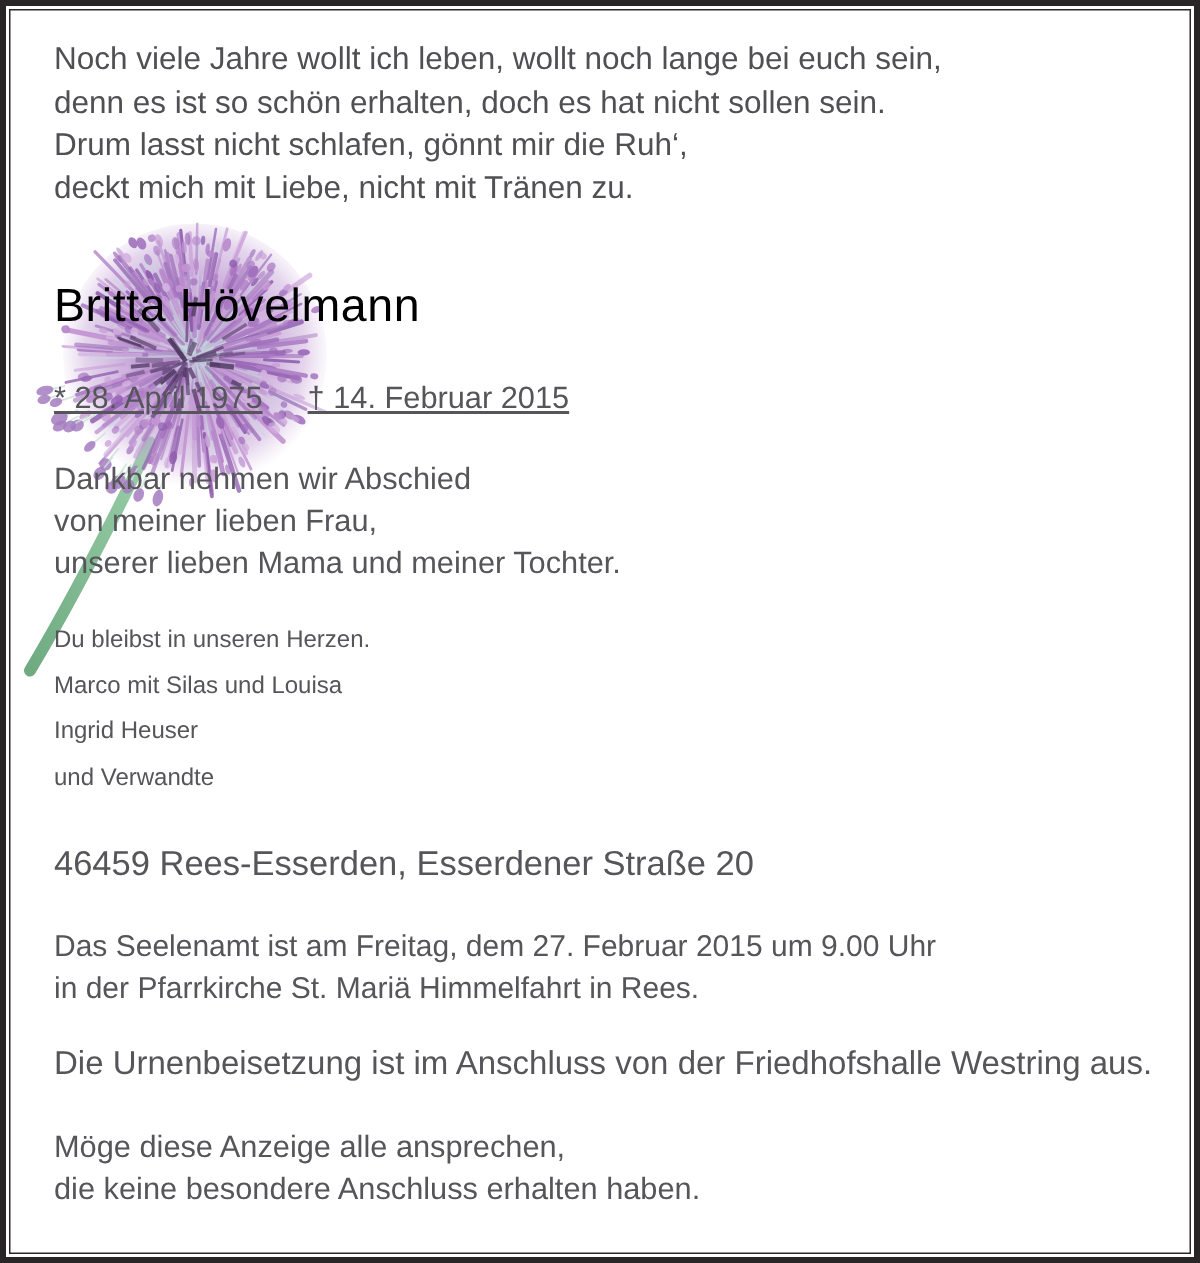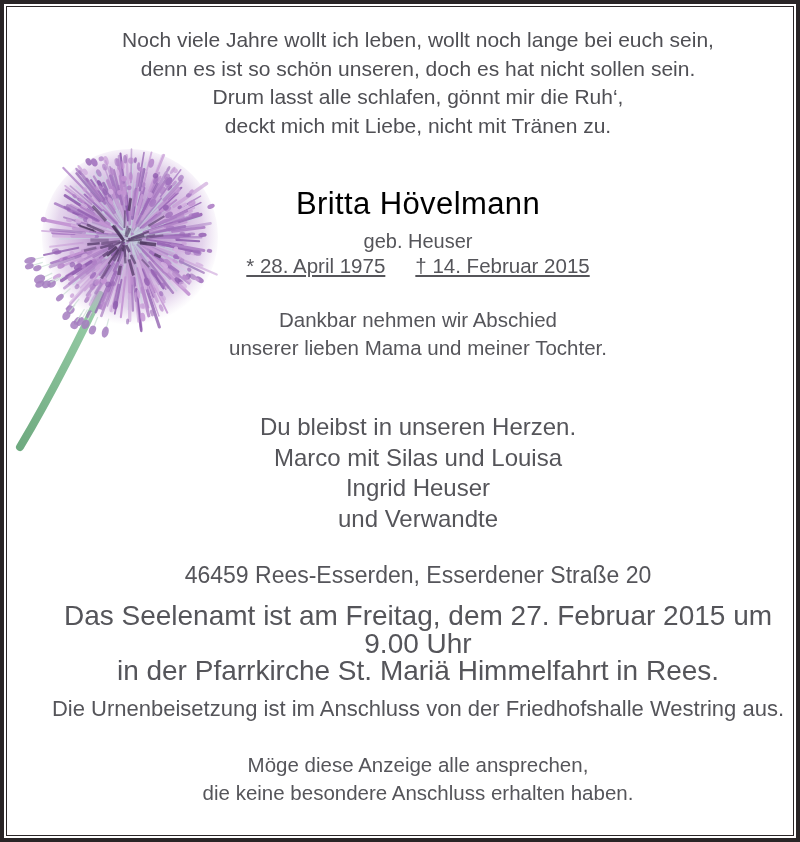--- a/index.html
+++ b/index.html
@@ -32,21 +32,20 @@
     width: 215px;
     height: 320px;
     z-index: 1;
   }
   .content {
     position: absolute;
     left: 36px;
     right: 0;
     top: 0;
     bottom: 0;
-    text-align: center;
     color: #55555a;
     z-index: 2;
   }
   .block { position: absolute; left: 0; right: 0; }
   .poem {
     top: 26px;
     font-size: 21px;
     line-height: 28.5px;
     color: #4f4f54;
   }
@@ -68,30 +67,30 @@
     text-decoration: underline;
   }
   .dates .sep { display: inline-block; width: 30px; }
   .farewell {
     top: 306px;
     font-size: 20.5px;
     line-height: 28px;
   }
   .mourners {
     top: 412px;
-    font-size: 24px;
+    font-size: 16px;
     line-height: 30.5px;
   }
   .address {
     top: 562px;
     font-size: 23px;
   }
   .service {
-    top: 602px;
-    font-size: 28px;
+    top: 618px;
+    font-size: 20px;
     line-height: 27.5px;
   }
   .burial {
     top: 696px;
     font-size: 22px;
   }
   .closing {
     top: 751px;
     font-size: 20.5px;
     line-height: 27.5px;
@@ -672,33 +671,33 @@
       <line x1="60.20277826262897" y1="164.7457715205132" x2="51.3983321729446" y2="175.63070280434965" stroke="#cfe0d8" stroke-width="1.2" opacity="0.8"></line>
       <ellipse cx="51.3983321729446" cy="175.63070280434965" rx="3.602333641518994" ry="4.846900701917196" transform="rotate(38.977702902808176 51.3983321729446 175.63070280434965)" fill="#a47cc0" opacity="0.85"></ellipse>
       <line x1="55.45769390430242" y1="148.44863504808364" x2="44.86443695355834" y2="157.6019353914304" stroke="#cfe0d8" stroke-width="1.2" opacity="0.8"></line>
       <ellipse cx="44.86443695355834" cy="157.6019353914304" rx="2.724010324535896" ry="4.498804688685948" transform="rotate(49.180986675259646 44.86443695355834 157.6019353914304)" fill="#a47cc0" opacity="0.85"></ellipse>
     </g>
 </svg>
 
 <div class="content">
   <div class="block poem">
     <div>Noch viele Jahre wollt ich leben, wollt noch lange bei euch sein,</div>
-    <div>denn es ist so schön unseren, doch es hat nicht sollen sein.</div>
-    <div>Drum lasst alle schlafen, gönnt mir die Ruh‘,</div>
+    <div>denn es ist so schön erhalten, doch es hat nicht sollen sein.</div>
+    <div>Drum lasst nicht schlafen, gönnt mir die Ruh‘,</div>
     <div>deckt mich mit Liebe, nicht mit Tränen zu.</div>
   </div>
 
   <h1 class="block name">Britta Hövelmann</h1>
-  <div class="block maiden">geb. Heuser</div>
   <div class="block dates">
     <span>* 28. April 1975</span><span class="sep"></span><span>† 14. Februar 2015</span>
   </div>
 
   <div class="block farewell">
     <div>Dankbar nehmen wir Abschied</div>
+    <div>von meiner lieben Frau,</div>
     <div>unserer lieben Mama und meiner Tochter.</div>
   </div>
 
   <div class="block mourners">
     <div>Du bleibst in unseren Herzen.</div>
     <div>Marco mit Silas und Louisa</div>
     <div>Ingrid Heuser</div>
     <div>und Verwandte</div>
   </div>
 

